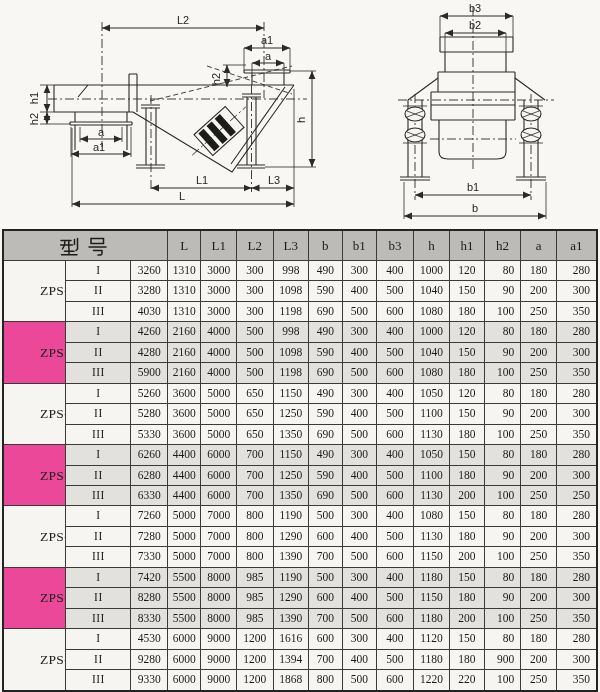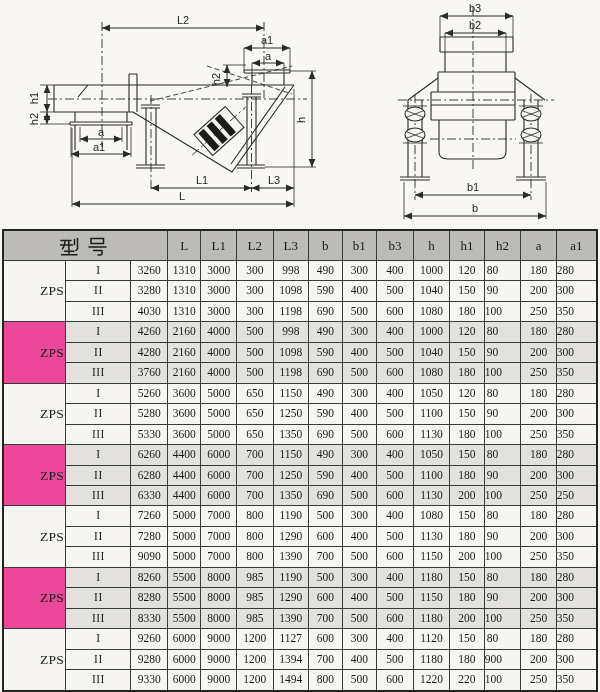--- a/index.html
+++ b/index.html
@@ -18,21 +18,21 @@
   .blk{fill:#1c1c1a;stroke:none;}
   .bodyfill{fill:#f6f5f1;}
   table{position:absolute;top:229px;left:2px;width:596px;height:463px;
         border-collapse:collapse;table-layout:fixed;background:#f6f5f1;
         border:2px solid #232321;}
   th,td{border:1px solid #3a3a38;text-align:center;vertical-align:middle;
         padding:0;font-size:11.5px;line-height:1;overflow:hidden;white-space:nowrap;}
   thead th{background:#bcbbb7;height:29px;font-size:13px;font-weight:normal;}
   tbody td.model{font-size:13.5px;letter-spacing:0.3px;padding-left:36px;}
   tbody td.grade{font-size:11.5px;letter-spacing:0.5px;}
-  tbody td.right{text-align:right;padding-right:22px;}
+  tbody td.right{text-align:right;padding-right:6px;}
   tr.shaded td{background:#e2e1dd;}
   tr.shaded td.model{background:#ec4899;}
   .cjk{vertical-align:middle;}
   .sr{position:absolute;width:1px;height:1px;overflow:hidden;clip:rect(0 0 0 0);white-space:nowrap;}
 </style>
 </head>
 <body>
 
 <div class="page">
 
@@ -284,21 +284,21 @@
           <td>400</td>
           <td>500</td>
           <td>1040</td>
           <td>150</td>
           <td class="right">90</td>
           <td>200</td>
           <td class="right">300</td>
         </tr>
         <tr class="shaded">
           <td class="grade">III</td>
-          <td>3760</td>
+          <td>5900</td>
           <td>2160</td>
           <td>4000</td>
           <td>500</td>
           <td>1198</td>
           <td>690</td>
           <td>500</td>
           <td>600</td>
           <td>1080</td>
           <td>180</td>
           <td class="right">100</td>
@@ -431,38 +431,38 @@
           <td>400</td>
           <td>500</td>
           <td>1130</td>
           <td>180</td>
           <td class="right">90</td>
           <td>200</td>
           <td class="right">300</td>
         </tr>
         <tr>
           <td class="grade">III</td>
-          <td>9090</td>
+          <td>7330</td>
           <td>5000</td>
           <td>7000</td>
           <td>800</td>
           <td>1390</td>
           <td>700</td>
           <td>500</td>
           <td>600</td>
           <td>1150</td>
           <td>200</td>
           <td class="right">100</td>
           <td>250</td>
           <td class="right">350</td>
         </tr>
         <tr class="shaded">
           <td rowspan="3" class="model">ZPS-9</td>
           <td class="grade">I</td>
-          <td>8260</td>
+          <td>7420</td>
           <td>5500</td>
           <td>8000</td>
           <td>985</td>
           <td>1190</td>
           <td>500</td>
           <td>300</td>
           <td>400</td>
           <td>1180</td>
           <td>150</td>
           <td class="right">80</td>
@@ -497,25 +497,25 @@
           <td>600</td>
           <td>1180</td>
           <td>200</td>
           <td class="right">100</td>
           <td>250</td>
           <td class="right">350</td>
         </tr>
         <tr>
           <td rowspan="3" class="model">ZPS-9</td>
           <td class="grade">I</td>
-          <td>9260</td>
+          <td>4530</td>
           <td>6000</td>
           <td>9000</td>
           <td>1200</td>
-          <td>1127</td>
+          <td>1616</td>
           <td>600</td>
           <td>300</td>
           <td>400</td>
           <td>1120</td>
           <td>150</td>
           <td class="right">80</td>
           <td>180</td>
           <td class="right">280</td>
         </tr>
         <tr>
@@ -533,21 +533,21 @@
           <td class="right">900</td>
           <td>200</td>
           <td class="right">300</td>
         </tr>
         <tr>
           <td class="grade">III</td>
           <td>9330</td>
           <td>6000</td>
           <td>9000</td>
           <td>1200</td>
-          <td>1494</td>
+          <td>1868</td>
           <td>800</td>
           <td>500</td>
           <td>600</td>
           <td>1220</td>
           <td>220</td>
           <td class="right">100</td>
           <td>250</td>
           <td class="right">350</td>
         </tr>
       </tbody>

